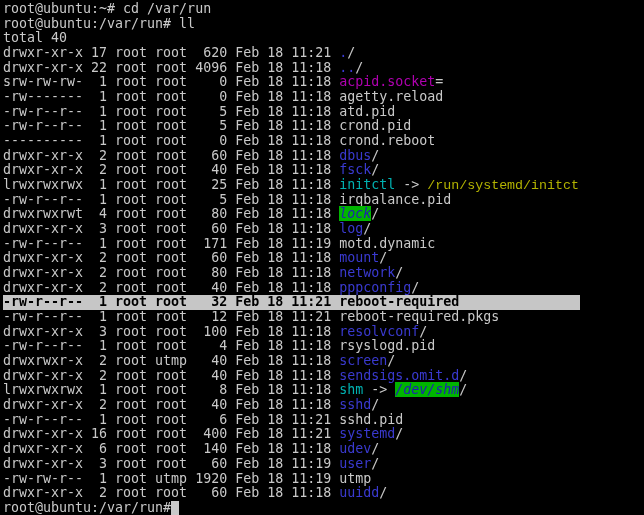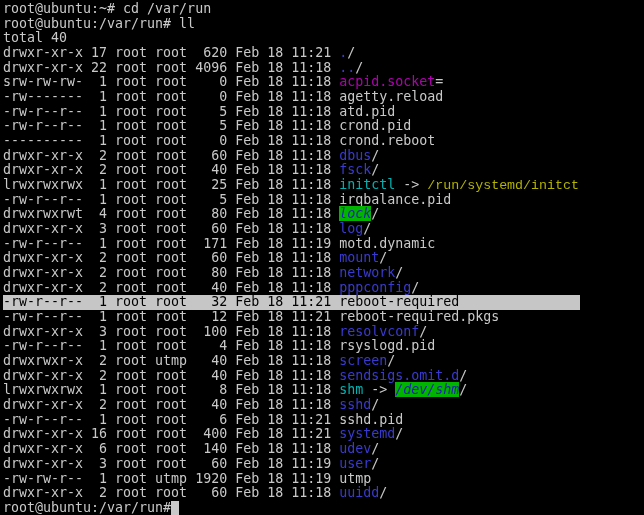--- a/index.html
+++ b/index.html
@@ -30,20 +30,21 @@
   .line {
     height: 14.68px;
     width: 644px;
   }
   .line.hl {
     background: var(--selection-bg, #c6c6c6);
   }
   .line.hl span {
     color: var(--selection-fg, #000) !important;
     background: transparent !important;
+    font-weight: bold;
   }
   .c-fg   { color: inherit; }
   .c-dir  { color: var(--directory, #3a3ad0); }
   .c-link { color: var(--symlink, #00b2b2); }
   .c-sock { color: var(--socket, #b000b0); }
   .c-fifo { color: var(--fifo-target, #b3b300); font-family: Liberation Mono, monospace; }
   .c-owdir{ color: var(--sticky-ow-fg, #2020b2); background: var(--sticky-ow-bg, #00b400); font-style: italic; }
   .cursor {
     display: inline-block;
     background: var(--foreground, #c9c9c9);

